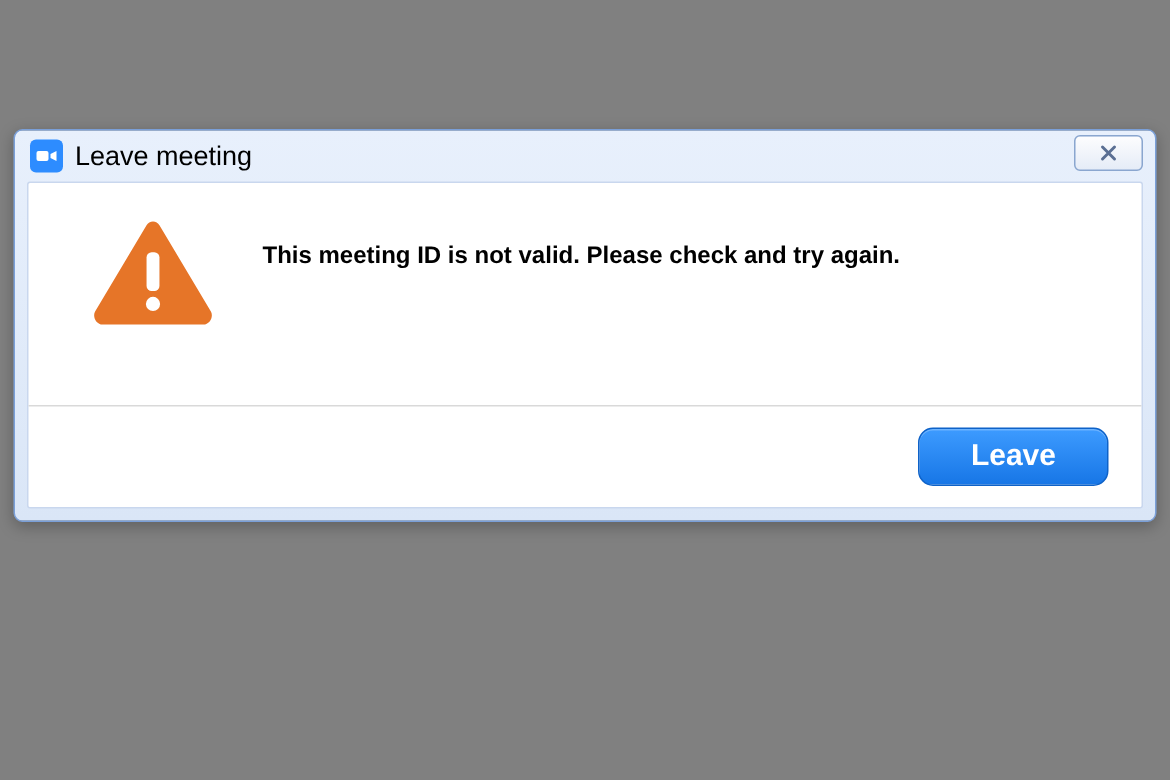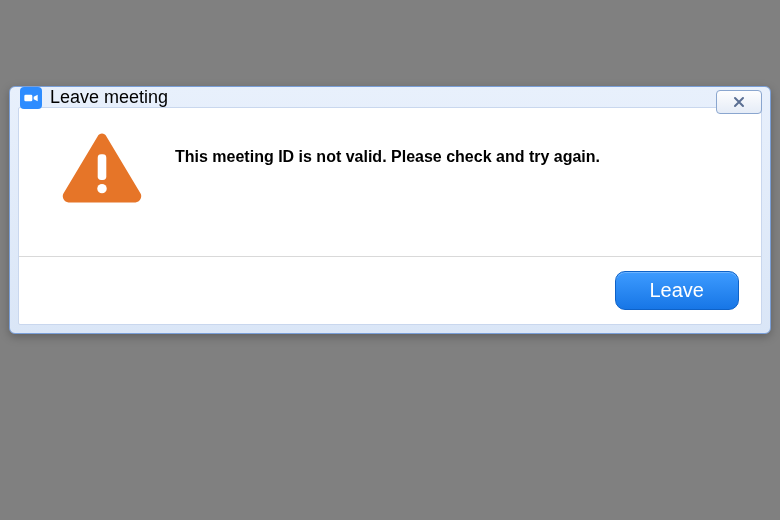--- a/index.html
+++ b/index.html
@@ -15,22 +15,23 @@
       position: absolute;
       left: 9px;
       top: 86px;
       width: 762px;
       background: linear-gradient(to bottom, #e8f0fc, #dae6f7);
       border: 1px solid #7a9fd8;
       border-radius: 6px;
       box-shadow: 0 3px 10px rgba(0,0,0,0.25);
     }
     .titlebar {
-      height: 20px;
+      height: 34px;
       display: flex;
+      align-items: center;
       padding: 0 6px 0 10px;
       position: relative;
     }
     .app-icon {
       width: 22px;
       height: 22px;
       background: #2d8cff;
       border-radius: 4px;
       display: flex;
       align-items: center;
@@ -91,21 +92,21 @@
       justify-content: flex-end;
       padding: 14px 22px 14px 14px;
     }
     .leave-btn {
       background: linear-gradient(to bottom, #3d9bff, #1776e6);
       color: #fff;
       border: 1px solid #0e62c8;
       border-radius: 10px;
       padding: 7px 34px;
       font-size: 20px;
-      font-weight: 400;
+      font-weight: 700;
       cursor: pointer;
       box-shadow: inset 0 1px 0 rgba(255,255,255,0.25);
     }
   </style>
 </head>
 <body>
 
 <div class="dialog">
   <div class="titlebar">
     <div class="app-icon">

